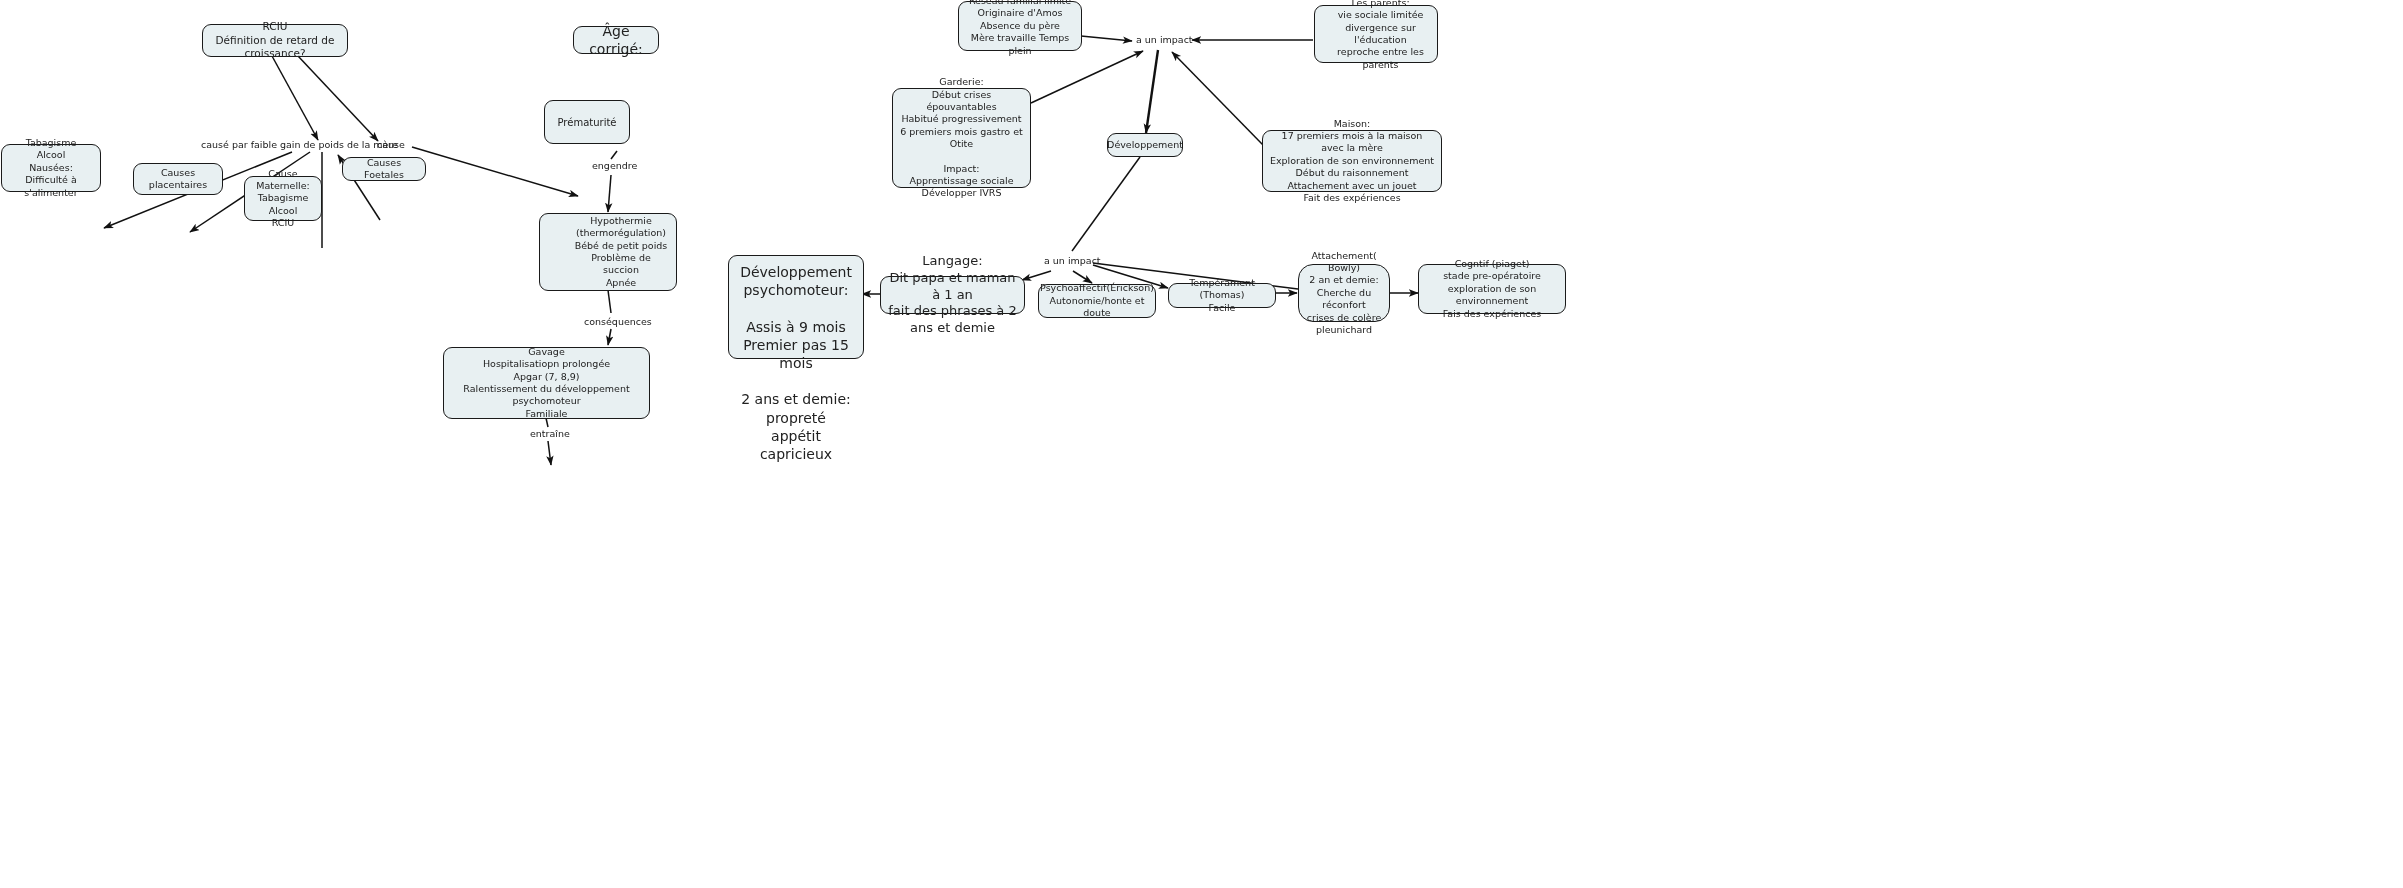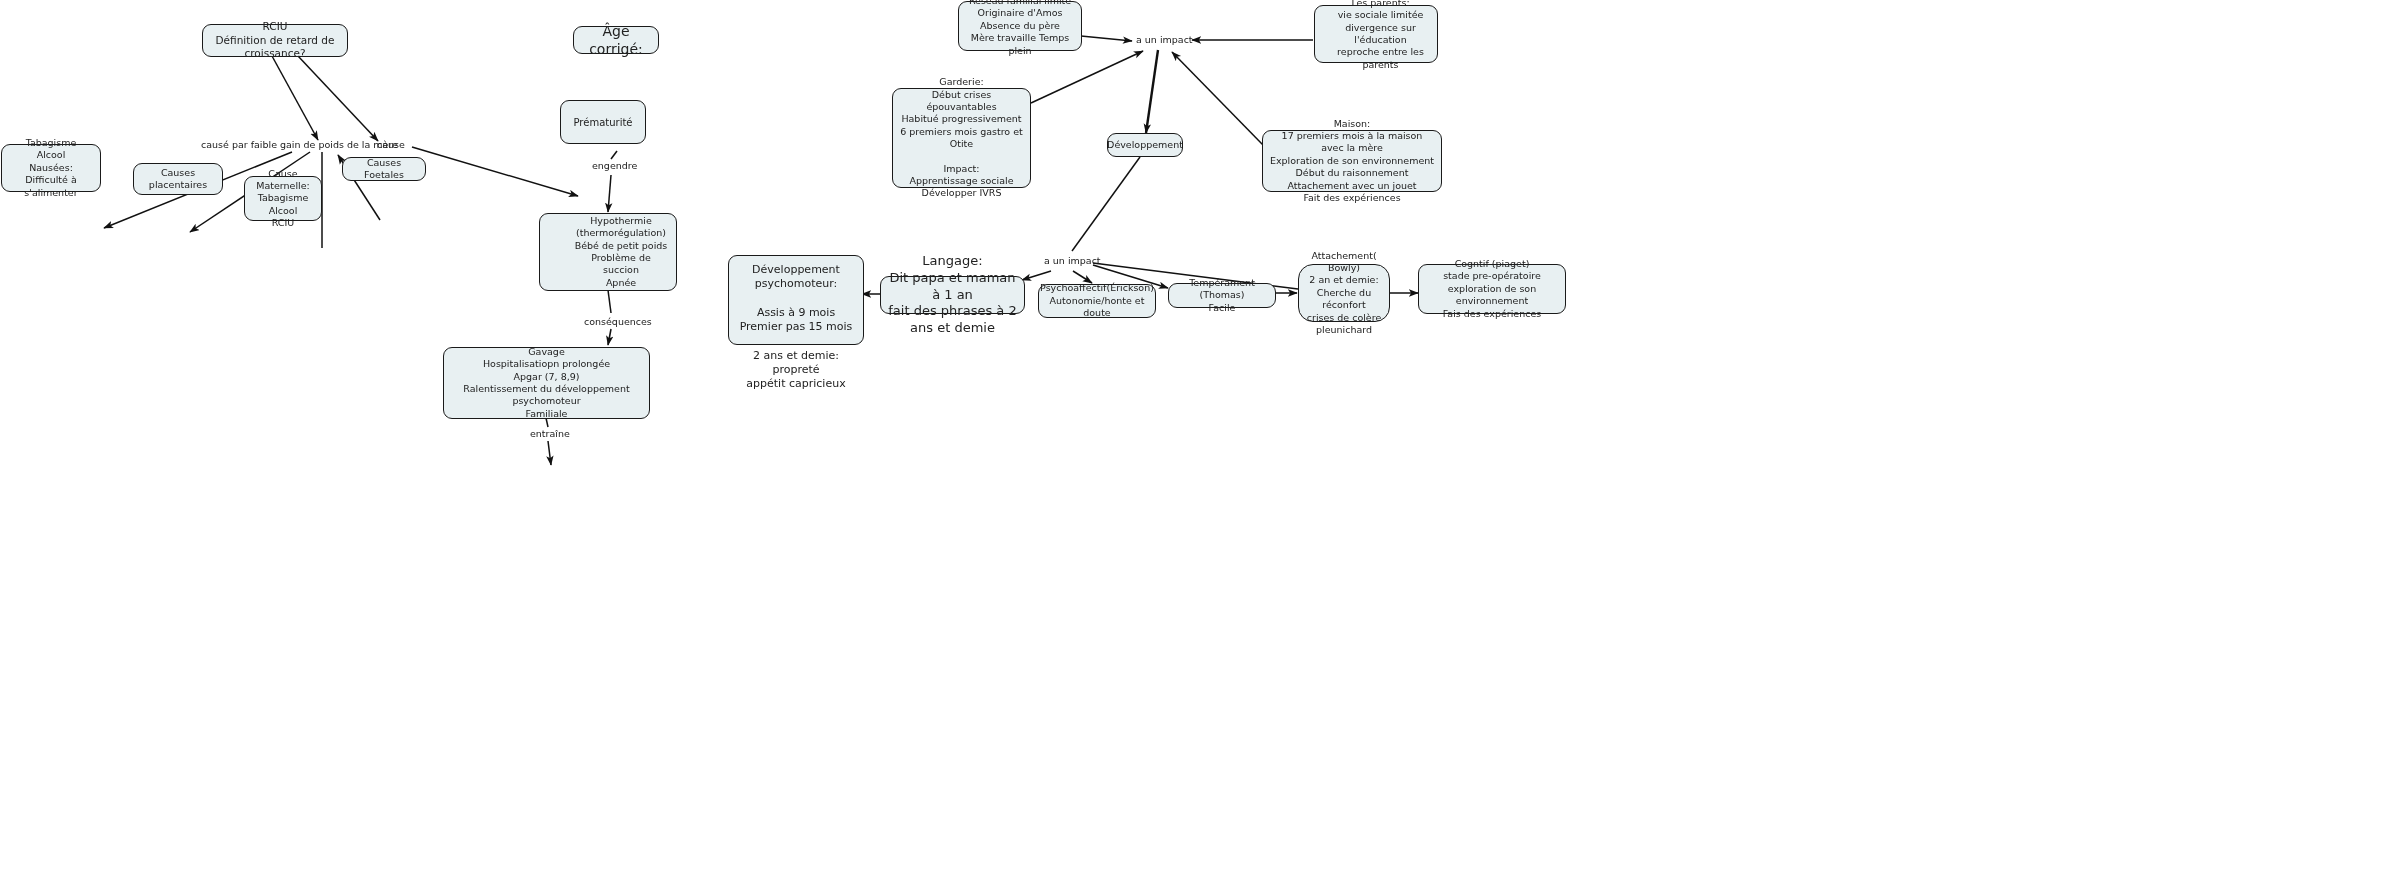--- a/index.html
+++ b/index.html
@@ -132,21 +132,21 @@
 
   <div class="node" style="left:244px; top:176px; width:78px; height:45px; font-size:9.5px;">Cause Maternelle:
 Tabagisme
 Alcool
 RCIU</div>
 
   <div class="node" style="left:342px; top:157px; width:84px; height:24px; font-size:9.5px;">Causes Foetales</div>
 
   <div class="node" style="left:573px; top:26px; width:86px; height:28px; font-size:14px;">Âge corrigé:</div>
 
-  <div class="node" style="left:560px; top:100px; width:86px; height:44px; font-size:10px;">Prématurité</div>
+  <div class="node" style="left:544px; top:100px; width:86px; height:44px; font-size:10px;">Prématurité</div>
 
   <div class="node" style="left:539px; top:213px; width:138px; height:78px; font-size:9.5px;padding-left:32px;">Hypothermie (thermorégulation)
 Bébé de petit poids
 Problème de succion
 Apnée</div>
 
   <div class="node" style="left:443px; top:347px; width:207px; height:72px; font-size:9.5px;">Gavage
 Hospitalisatiopn prolongée
 Apgar (7, 8,9)
 Ralentissement du développement psychomoteur
@@ -174,21 +174,21 @@
 
   <div class="node" style="left:1107px; top:133px; width:76px; height:24px; font-size:9.5px;">Développement</div>
 
   <div class="node" style="left:1262px; top:130px; width:180px; height:62px; font-size:9.5px;">Maison:
 17 premiers mois à la maison avec la mère
 Exploration de son environnement
 Début du raisonnement
 Attachement avec un jouet
 Fait des expériences</div>
 
-  <div class="node top" style="left:728px; top:255px; width:136px; height:90px; font-size:11px; padding-top:7px;">Développement psychomoteur:
+  <div class="node top" style="left:728px; top:255px; width:136px; height:104px; font-size:14px; padding-top:7px;">Développement psychomoteur:
 
 Assis à 9 mois
 Premier pas 15 mois
 
 2 ans et demie:
 propreté
 appétit capricieux</div>
 
   <div class="node" style="left:880px; top:276px; width:145px; height:38px; font-size:13px;">Langage:
 Dit papa et maman à 1 an

